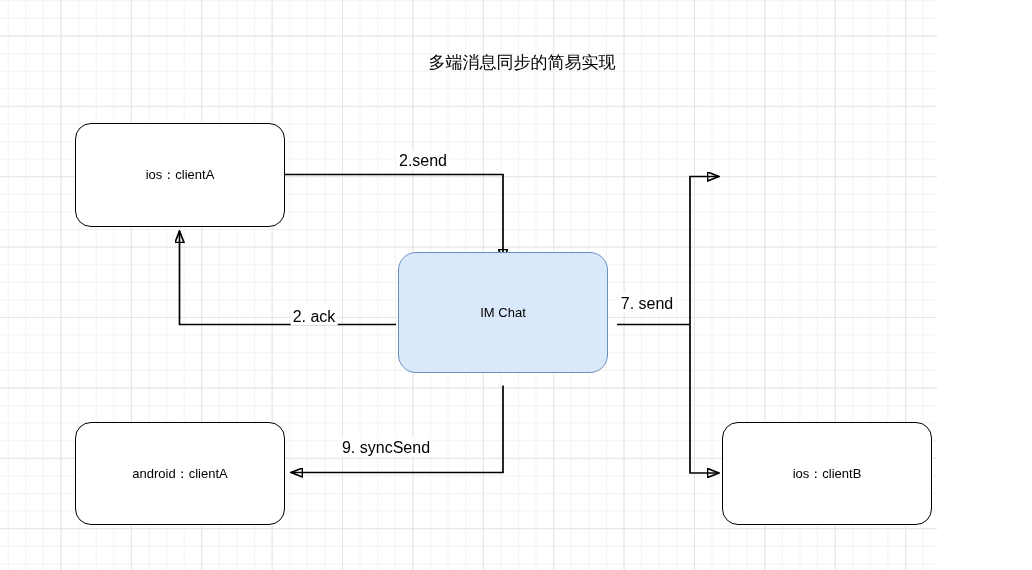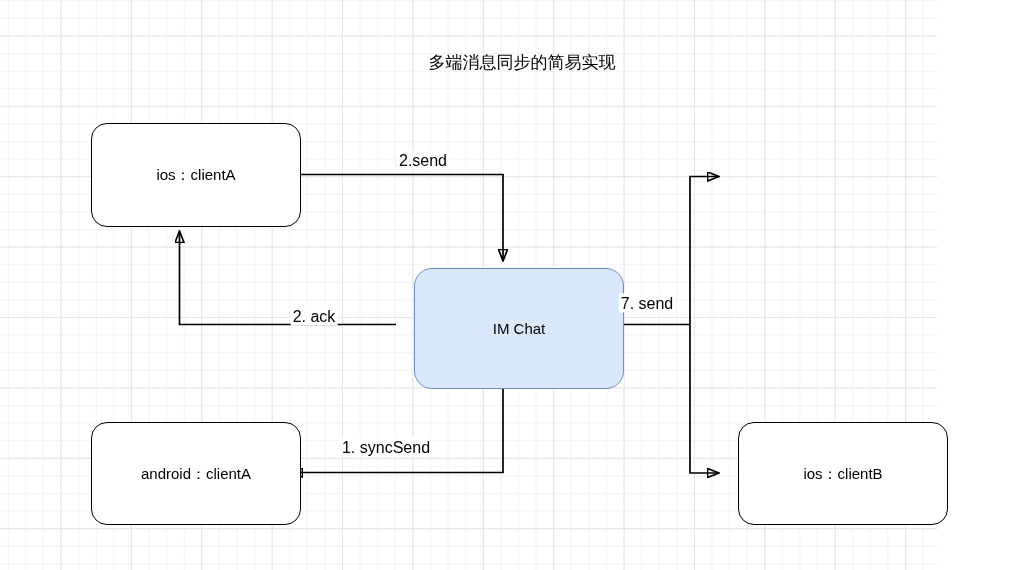--- a/index.html
+++ b/index.html
@@ -34,24 +34,23 @@
   .node {
     position: absolute;
     display: flex;
     flex-direction: column;
     align-items: center;
     justify-content: center;
     text-align: center;
     background: var(--node-fill, #fff);
     border: 1.7px solid var(--node-stroke, #000);
     border-radius: 16px;
-    font-size: 15px;
+    font-size: 13px;
     line-height: 20px;
     white-space: nowrap;
-    margin-left: 16px;
   }
   .node.im {
     background: var(--im-chat-fill, #dae8fc);
     border-color: var(--im-chat-stroke, #6c8ebf);
     border-radius: 18px;
   }
   .edge-label {
     position: absolute;
     transform: translate(-50%, -50%);
     background: #ffffff;
@@ -87,33 +86,33 @@
     <path d="M690,324.5 L690,473 L719,473" marker-end="url(#arrowhead)"></path>
   </svg>
 
   <div class="diagram-title" style="left:522px; top:62px;">多端消息同步的简易实现</div>
 
   <div class="node" style="left:75px; top:123px; width:210px; height:104px;">
     <span>ios：clientA</span>
   </div>
 
 
-  <div class="node im" style="left:398px; top:268px; width:210px; height:121px;">
+  <div class="node im" style="left:398px; top:252px; width:210px; height:121px;">
     <div>IM Chat</div>
   </div>
 
   <div class="node" style="left:722px; top:422px; width:210px; height:103px;">
     <span>ios：clientB</span>
   </div>
 
   <div class="node" style="left:75px; top:422px; width:210px; height:103px;">
     <span>android：clientA</span>
   </div>
 
   <div class="edge-label" style="left:423px; top:160px;">2.send</div>
 
   <div class="edge-label" style="left:306px; top:316px;margin-left:8px;">2. ack</div>
 
-  <div class="edge-label" style="left:386px; top:447px;">1. syncSend</div>
+  <div class="edge-label" style="left:386px; top:447px;">9. syncSend</div>
 
   <div class="edge-label" style="left:647px; top:303px;">7. send</div>
 
 </div>
 
 </body></html>

